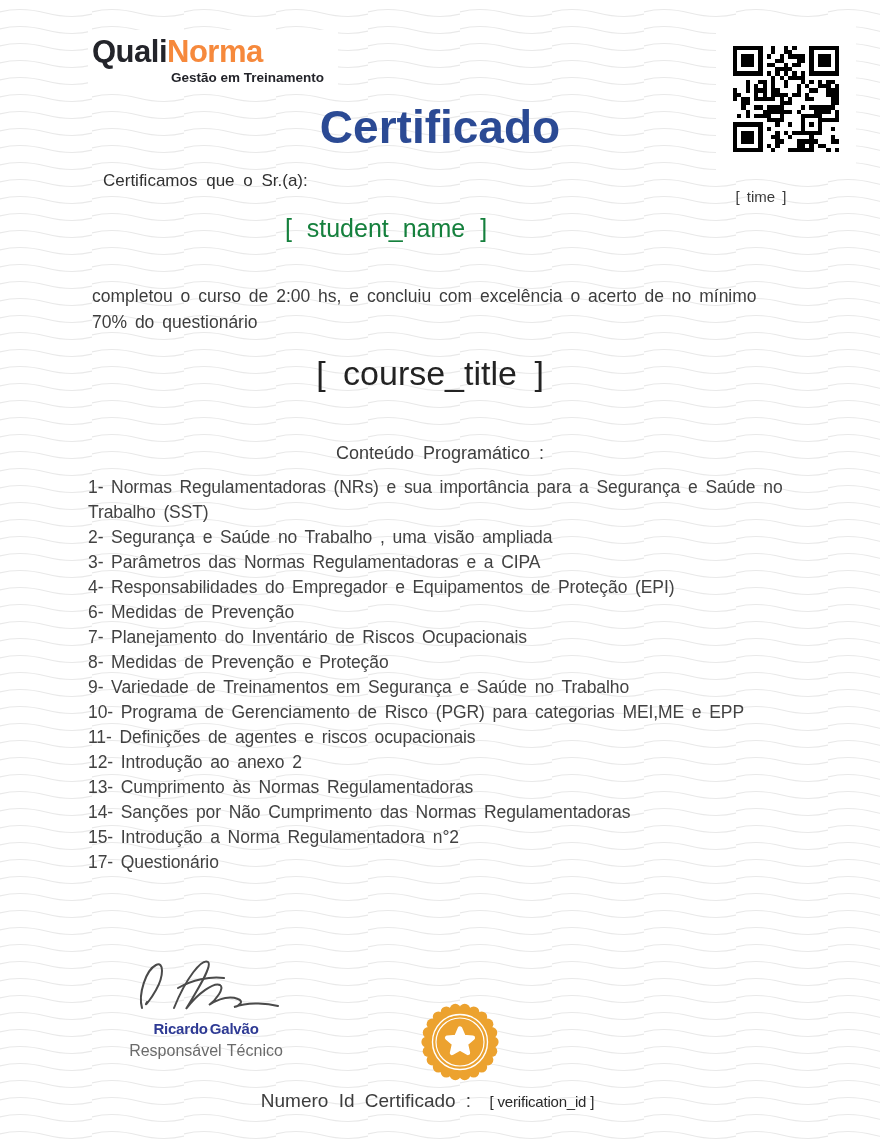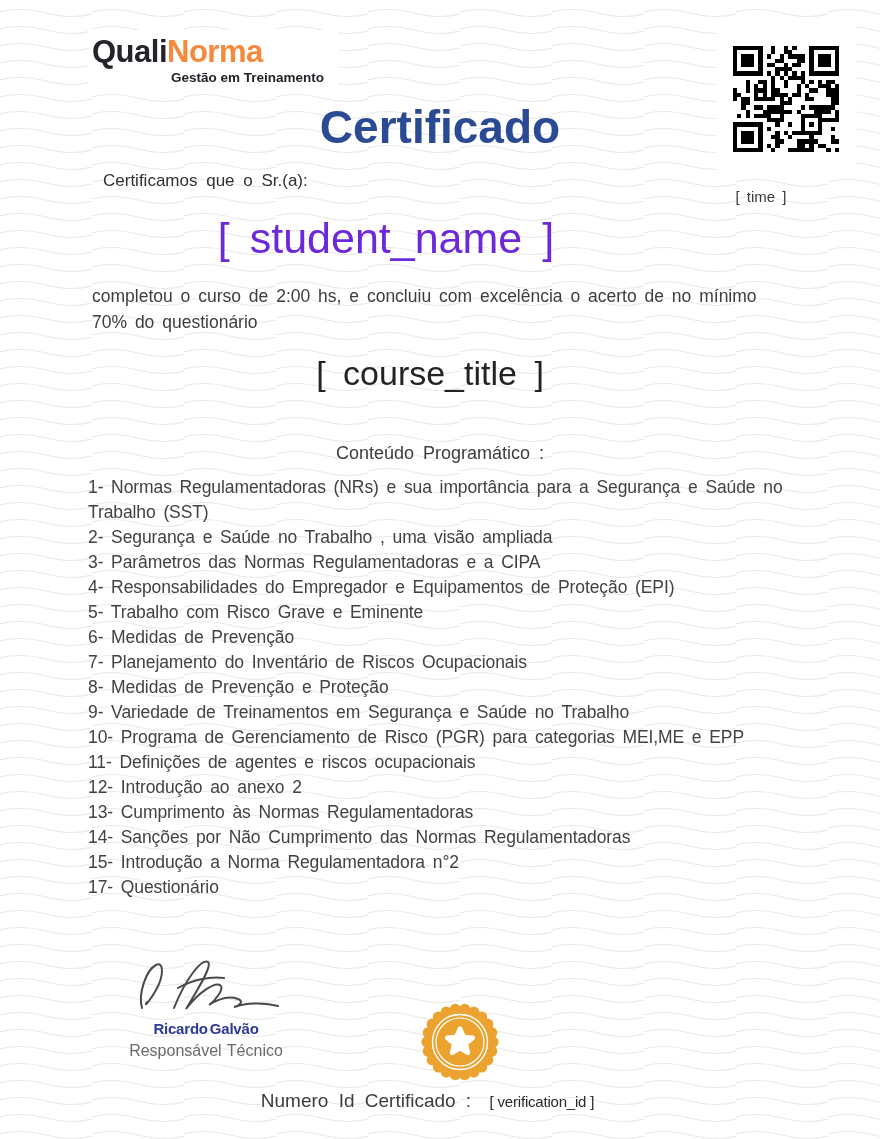--- a/index.html
+++ b/index.html
@@ -22,21 +22,21 @@
   
   .qrbox{left:716px;top:22px;width:140px;height:146px;background:#fff;display:flex;align-items:center;justify-content:center;}
   .qrbox svg{width:106px;height:106px;}
   .time-caption{left:700px;top:184px;width:122px;text-align:center;font-size:15px;color:#3a3a3a;word-spacing:3px;}
 
   .title{left:0;top:96px;width:880px;margin:0;text-align:center;
     font-size:46px;font-weight:bold;color:#2b4a94;letter-spacing:0px;}
 
   .salutation{left:103px;top:167px;font-size:17px;color:#313131;word-spacing:4px;}
 
-  .student{left:0;top:210px;width:772px;text-align:center;font-size:43px;color:#6d28d9;word-spacing:8px;}
+  .student{left:0;top:210px;width:772px;text-align:center;font-size:25px;color:#15803d;word-spacing:8px;}
 
   .completion{left:92px;top:279px;width:700px;font-size:17.5px;color:#3d3d3d;line-height:26px;word-spacing:3px;}
 
   .course{left:60px;top:350px;width:740px;text-align:center;font-size:34px;color:#232323;word-spacing:8px;}
 
   .heading{left:0;top:439px;width:880px;text-align:center;font-size:18px;color:#3d3d3d;word-spacing:4px;}
 
   .list{left:88px;top:471px;width:706px;font-size:17.5px;color:#424242;line-height:25px;word-spacing:3px;letter-spacing:-0.1px;}
 
   .sig{width:200px;text-align:center;}
@@ -291,21 +291,20 @@
 
   <div class="layer heading">Conteúdo Programático :</div>
 
   <div class="layer course">[ course_title ]</div>
 
   <div class="layer list">
     <div>1- Normas Regulamentadoras (NRs) e sua importância para a Segurança e Saúde no Trabalho (SST)</div>
     <div>2- Segurança e Saúde no Trabalho , uma visão ampliada</div>
     <div>3- Parâmetros das Normas Regulamentadoras e a CIPA</div>
     <div>4- Responsabilidades do Empregador e Equipamentos de Proteção (EPI)</div>
-    <div>5- Trabalho com Risco Grave e Eminente</div>
     <div>6- Medidas de Prevenção</div>
     <div>7- Planejamento do Inventário de Riscos Ocupacionais</div>
     <div>8- Medidas de Prevenção e Proteção</div>
     <div>9- Variedade de Treinamentos em Segurança e Saúde no Trabalho</div>
     <div>10- Programa de Gerenciamento de Risco (PGR) para categorias MEI,ME e EPP</div>
     <div>11- Definições de agentes e riscos ocupacionais</div>
     <div>12- Introdução ao anexo 2</div>
     <div>13- Cumprimento às Normas Regulamentadoras</div>
     <div>14- Sanções por Não Cumprimento das Normas Regulamentadoras</div>
     <div>15- Introdução a Norma Regulamentadora n°2</div>

